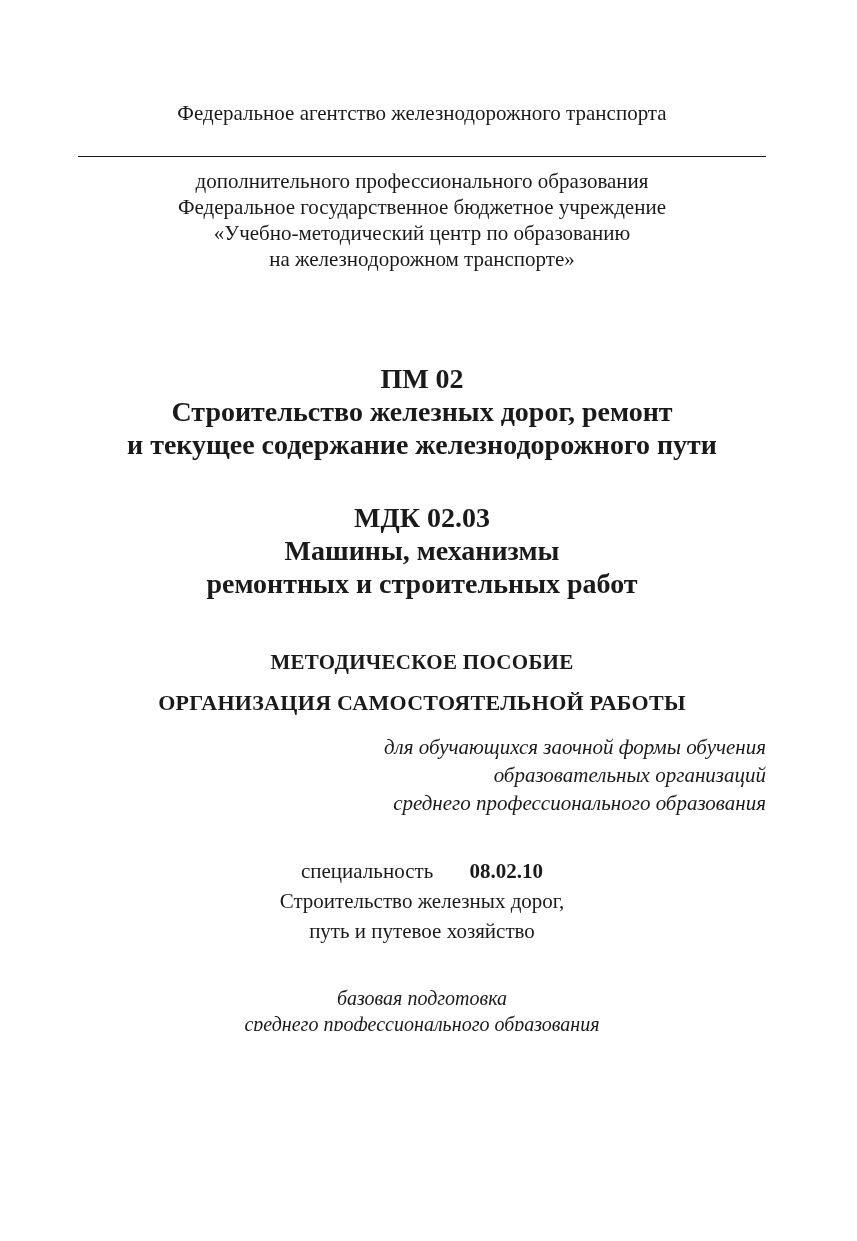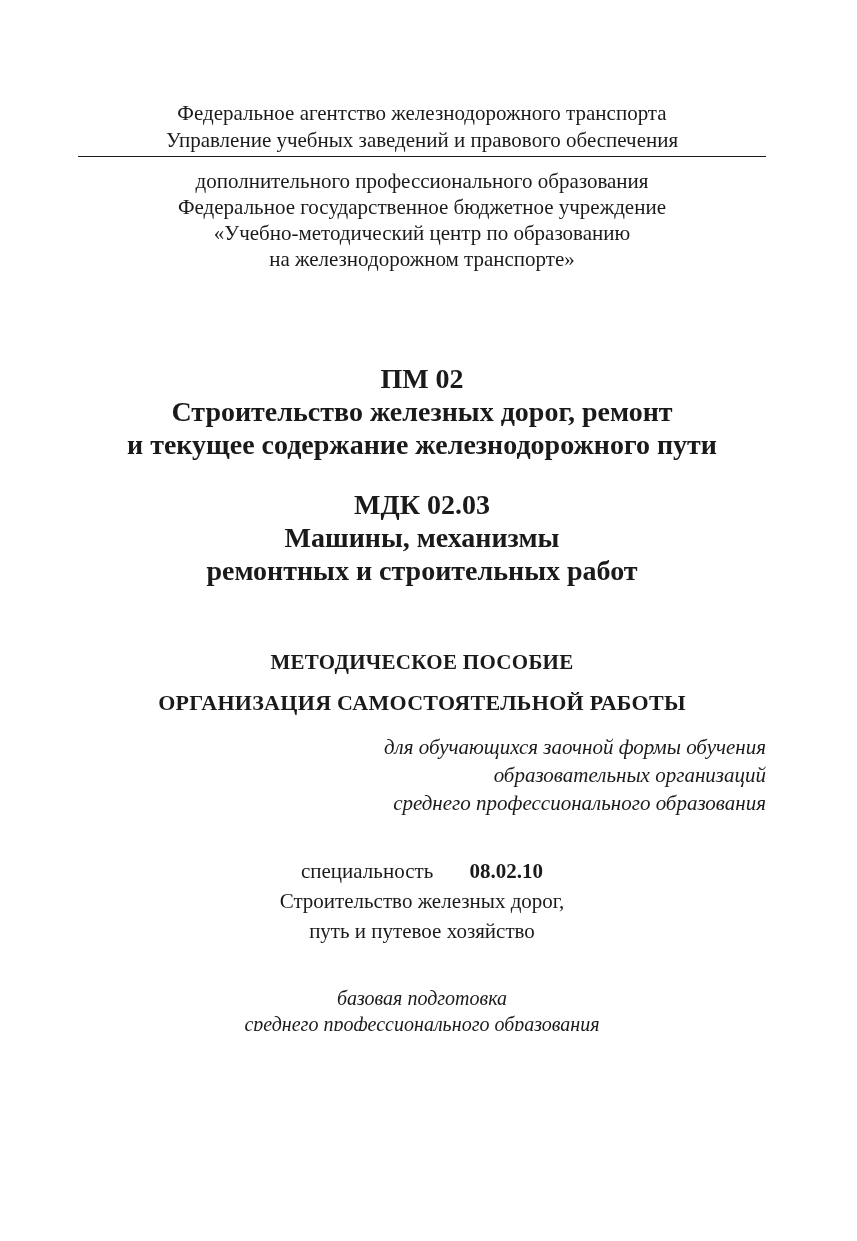--- a/index.html
+++ b/index.html
@@ -40,21 +40,21 @@
     font-size: 21px;
     line-height: 26px;
   }
   .module-title {
     top: 362px;
     font-size: 28px;
     line-height: 33px;
     font-weight: bold;
   }
   .course-title {
-    top: 488px;
+    top: 501px;
     font-size: 28px;
     line-height: 33px;
     font-weight: bold;
     text-align: center;
   }
   .doc-type {
     top: 650px;
     font-size: 21px;
     font-weight: bold;
     letter-spacing: 0.3px;
@@ -92,21 +92,20 @@
     font-size: 17px;
   }
 </style>
 </head>
 <body>
 
 <div class="page">
 
   <div class="content header-agency">
     <div>Федеральное агентство железнодорожного транспорта</div>
-    <div>Управление учебных заведений и правового обеспечения</div>
   </div>
 
   <div class="rule"></div>
 
   <div class="content header-institution">
     <div>дополнительного профессионального образования</div>
     <div>Федеральное государственное бюджетное учреждение</div>
     <div>«Учебно-методический центр по образованию</div>
     <div>на железнодорожном транспорте»</div>
   </div>

